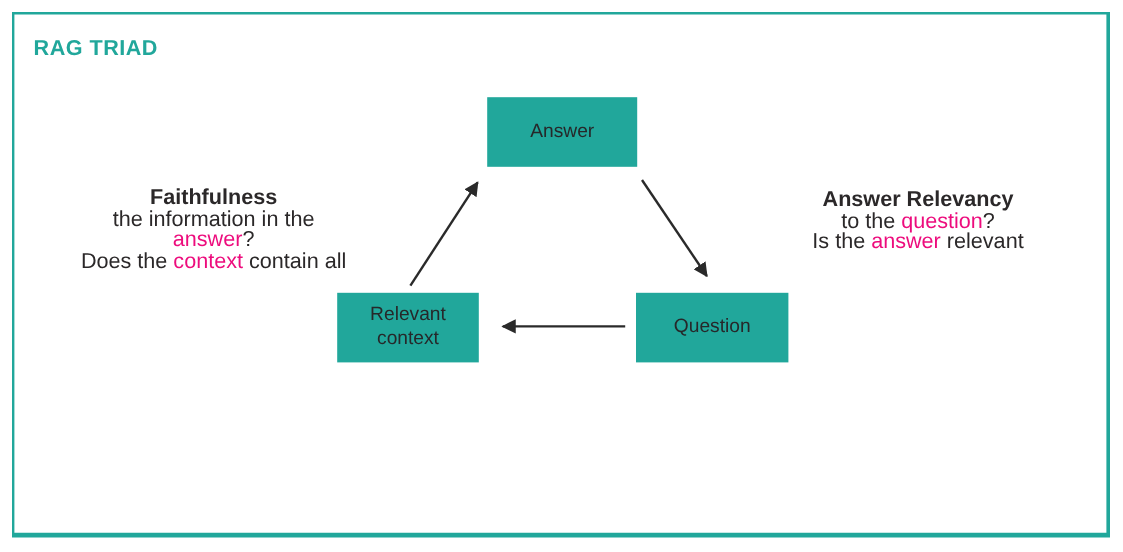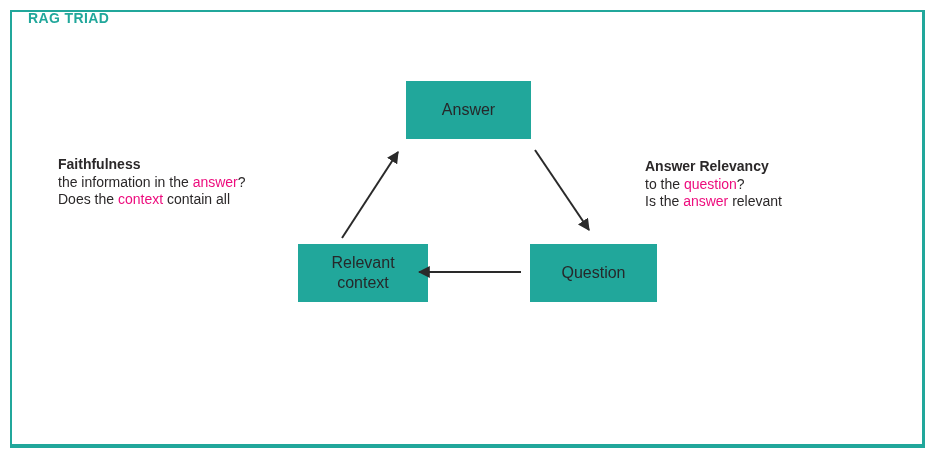--- a/index.html
+++ b/index.html
@@ -23,55 +23,56 @@
     height: 438px;
     box-sizing: border-box;
     border-style: solid;
     border-color: #21a79b;
     border-width: 2px 3px 4px 2px;
     pointer-events: none;
   }
   .page-title {
     position: absolute;
     left: 28px;
-    top: 10px;
-    font-size: 14px;
+    top: 30px;
+    font-size: 18px;
     font-weight: bold;
     letter-spacing: 0.4px;
     color: #21a79b;
   }
   .node {
     position: absolute;
     background: #21a79b;
     display: flex;
     align-items: center;
     justify-content: center;
     text-align: center;
     color: #26282a;
     font-size: 16px;
     line-height: 20px;
   }
   .node .node-label { display: inline-block; max-width: 100px; }
   .node-answer          { left: 406px; top: 81px;  width: 125px; height: 58px; }
-  .node-relevant-context{ left: 281px; top: 244px; width: 130px; height: 58px; margin-left: 17px; }
+  .node-relevant-context{ left: 281px; top: 244px; width: 118px; height: 58px; }
   .node-question        { left: 530px; top: 244px; width: 127px; height: 58px; }
 
   .arrows {
     position: absolute;
     left: 0; top: 0;
     width: 936px;
     height: 460px;
     pointer-events: none;
   }
 
   .annotation {
     position: absolute;
     width: 240px;
+    text-align: center;
     color: #2b2829;
-    font-size: 14px;
+    font-size: 18px;
     line-height: 17.5px;
   }
   .annotation .heading {
     font-weight: bold;
   }
   .annotation .hl {
     color: #ed0c7d;
   }
   .ann-faithfulness     { left: 58px;  top: 156px; }
   .ann-answer-relevancy { left: 645px; top: 158px; }

